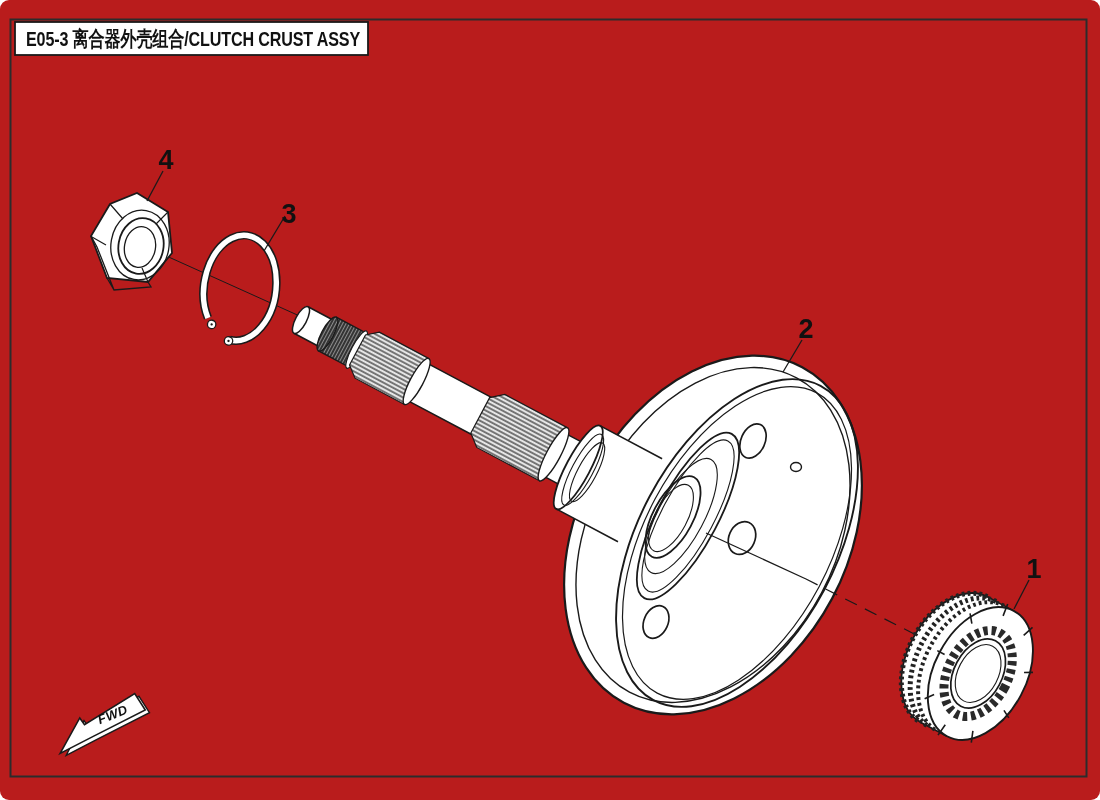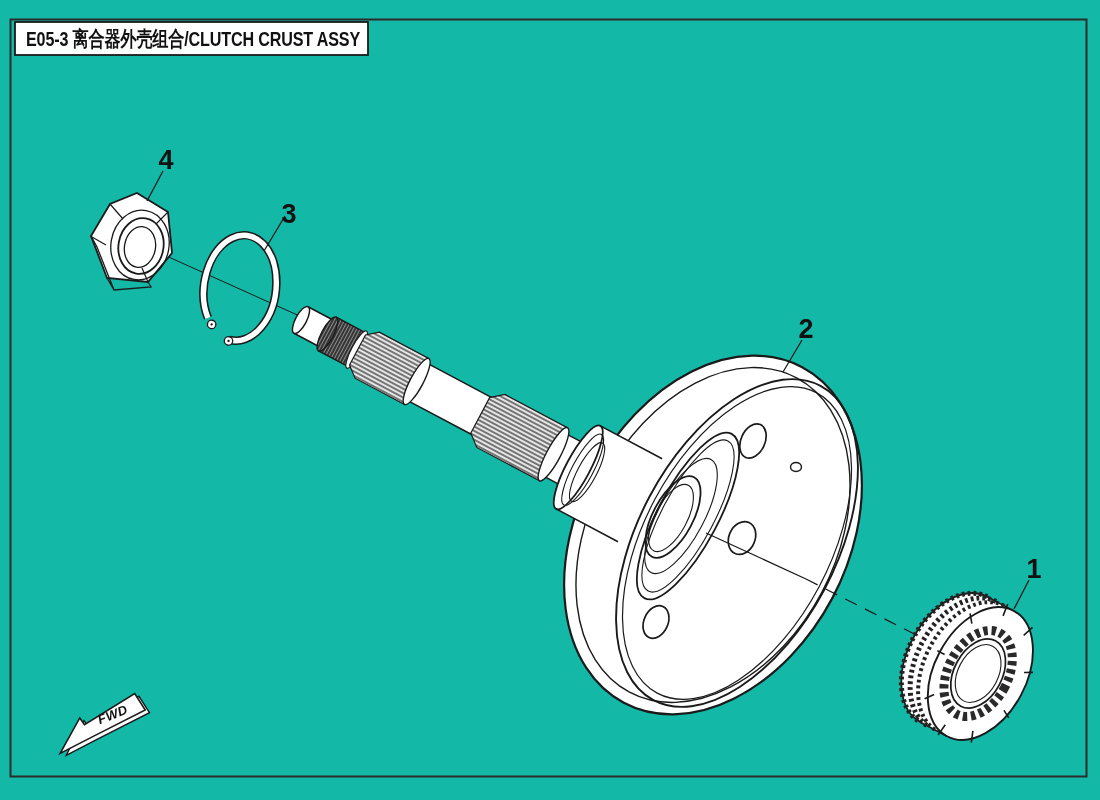--- a/index.html
+++ b/index.html
@@ -1,16 +1,16 @@
 <!DOCTYPE html>
 <html><head>
 <meta charset="utf-8">
 <style>
   html,body{margin:0;padding:0;background:#fff;}
-  .page{width:1100px;height:800px;position:relative;background:#14b8a6;font-family:"Liberation Sans",sans-serif;}
+  .page{width:1100px;height:800px;position:relative;background:#b91c1c;font-family:"Liberation Sans",sans-serif;border-radius:9px;}
   svg{display:block;}
   text{font-family:"Liberation Sans",sans-serif;fill:#111;}
   .callout{font-size:27px;font-weight:bold;}
   .titleText{font-size:21px;font-weight:bold;letter-spacing:-0.2px;}
   .fwdText{font-size:13px;font-weight:bold;font-style:italic;letter-spacing:0.5px;}
 </style>
 </head>
 <body>
 
 <div class="page">

